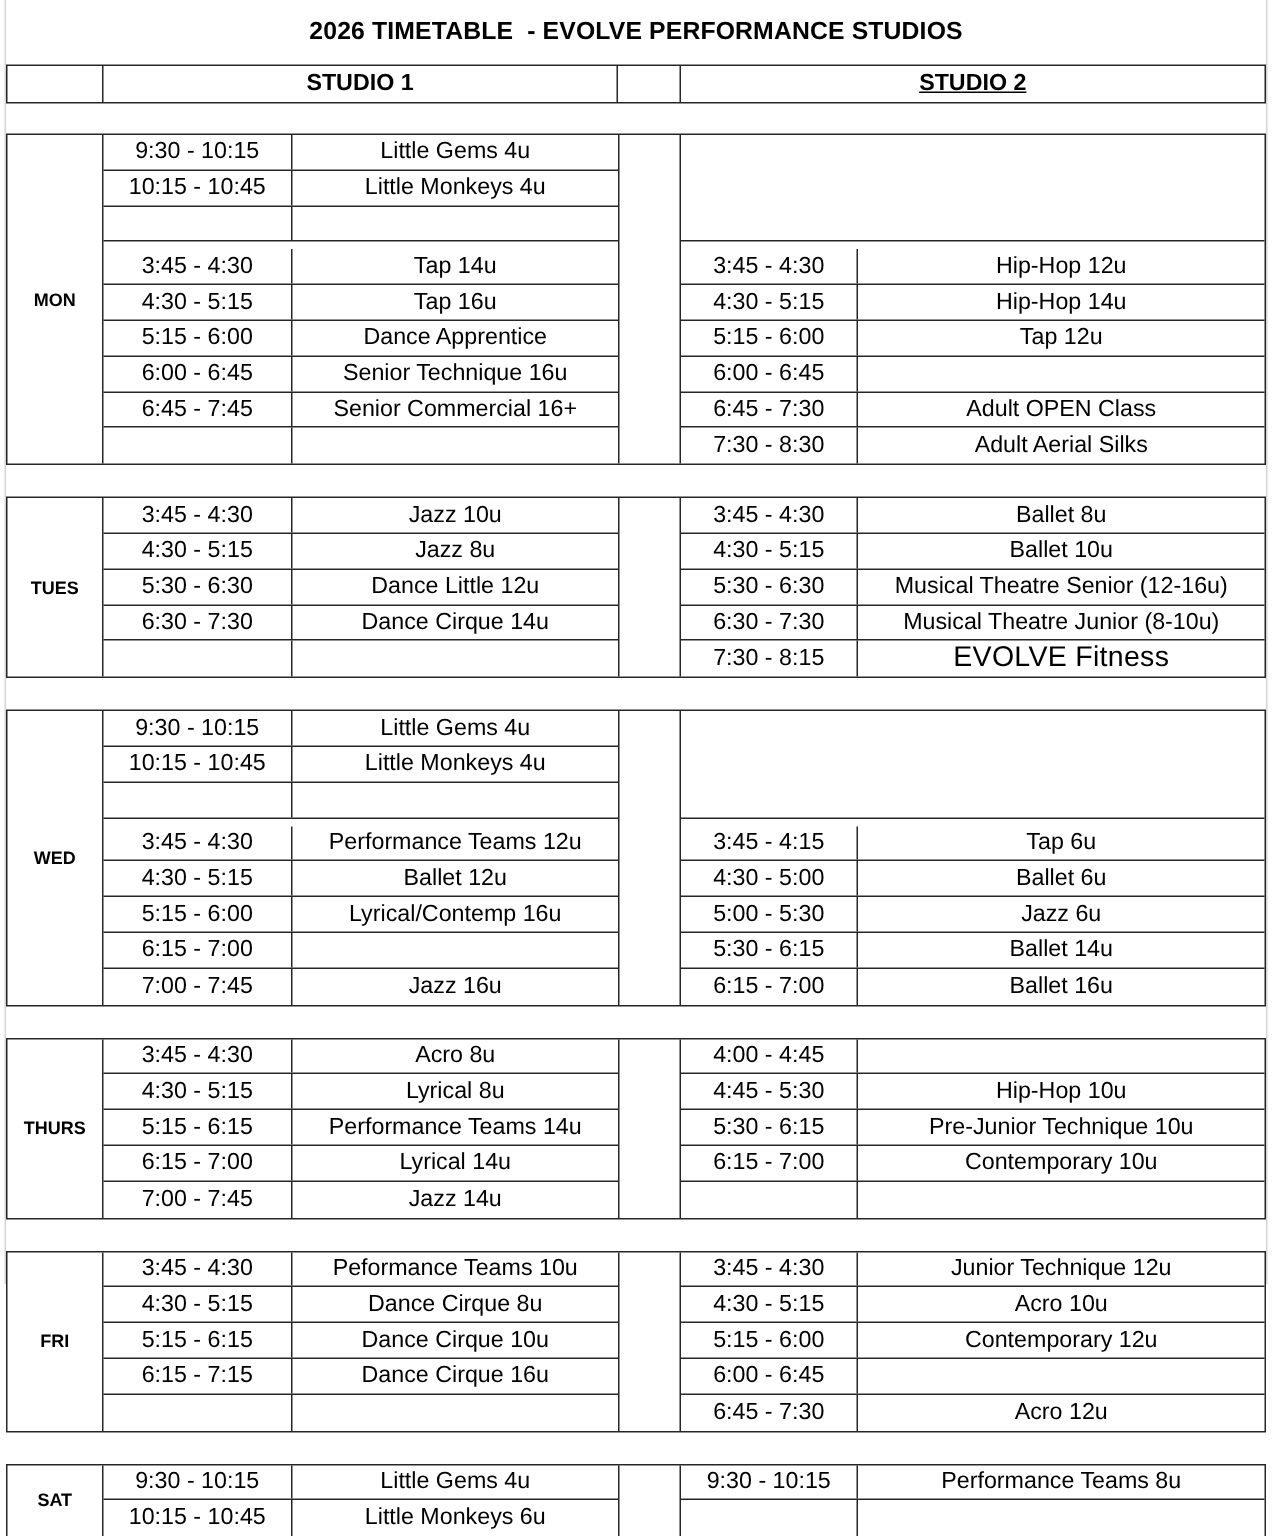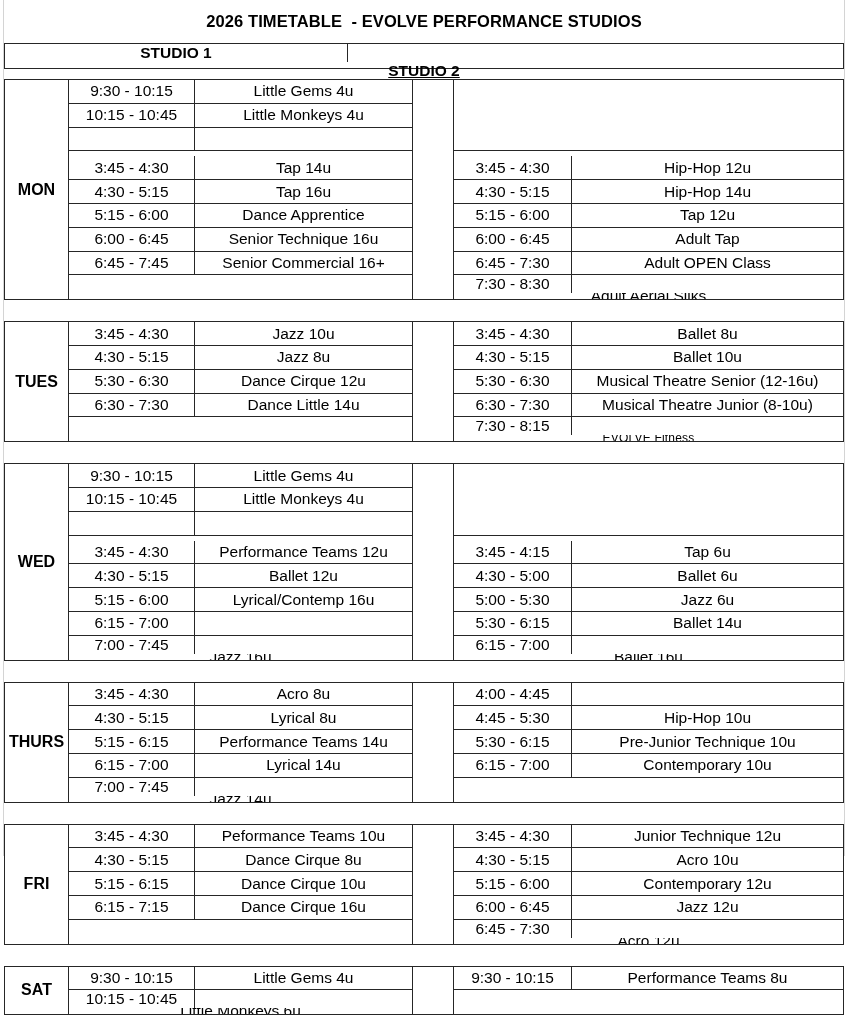--- a/index.html
+++ b/index.html
@@ -19,60 +19,59 @@
     border-right:1px solid var(--pageedge);
     border-bottom:1px solid var(--pageedge);
   }
   .title{
     height:43px;display:flex;align-items:center;justify-content:center;
     font-weight:700;font-size:16.5px;letter-spacing:0.1px;
   }
   .header{
     display:flex;height:26px;box-sizing:border-box;
     border:var(--bw) solid var(--line);
-    margin-bottom:10px;
-    flex-direction:column;
+    margin-bottom:20px;
   }
   .hdr-cell{display:flex;align-items:center;justify-content:center;
     font-weight:700;font-size:15.5px;box-sizing:border-box;}
   .hdr-day{width:64px;border-right:var(--bw) solid var(--line);}
   .hdr-s1{width:343px;border-right:var(--bw) solid var(--line);}
   .hdr-gap{width:42px;border-right:var(--bw) solid var(--line);}
   .hdr-s2{flex:1;text-decoration:underline;}
   #days{display:flex;flex-direction:column;gap:21px;}
   .block{
     display:flex;border:var(--bw) solid var(--line);box-sizing:border-box;
     align-items:stretch;background:#fff;
   }
   .daycol{
     width:64px;box-sizing:border-box;border-right:var(--bw) solid var(--line);
     display:flex;align-items:center;justify-content:center;
-    font-weight:700;font-size:16px;
+    font-weight:700;font-size:12px;
   }
   .studio{display:flex;flex-direction:column;}
   .studio1{width:343px;}
   .studio2{flex:1;}
   .gapcol{
     width:42px;box-sizing:border-box;
     border-left:var(--bw) solid var(--line);
     border-right:var(--bw) solid var(--line);
   }
   .section{display:flex;flex-direction:column;}
   .row{
     display:flex;height:var(--rh);box-sizing:border-box;
     border-bottom:var(--bw) solid var(--line);
   }
-  .section:last-child .row:last-child{border-bottom:none;flex-direction:column;}
+  .section:last-child .row:last-child{border-bottom:none;}
   .cell{display:flex;align-items:center;justify-content:center;
     font-size:15.5px;box-sizing:border-box;white-space:nowrap;overflow:hidden;}
   .studio1 .time{width:126px;border-right:var(--bw) solid var(--line);}
   .studio1 .cls{flex:1;}
   .studio2 .time{width:118px;border-right:var(--bw) solid var(--line);}
   .studio2 .cls{flex:1;}
-  .cell.alt{font-size:12px;letter-spacing:0.2px;}
+  .cell.alt{font-size:19px;letter-spacing:0.2px;}
   .spacer{height:5px;}
   .emptybox{box-sizing:border-box;border-bottom:var(--bw) solid var(--line);}
 </style>
 </head>
 <body>
 
 <div class="page">
   <div class="sheet">
     <div class="title">2026 TIMETABLE&nbsp; - EVOLVE PERFORMANCE STUDIOS</div>
 
@@ -141,21 +140,20 @@
               <div class="row">
                 <div class="cell time">4:30 - 5:15</div>
                 <div class="cell cls">Hip-Hop 14u</div>
               </div>
               <div class="row">
                 <div class="cell time">5:15 - 6:00</div>
                 <div class="cell cls">Tap 12u</div>
               </div>
               <div class="row">
                 <div class="cell time">6:00 - 6:45</div>
-                <div class="cell cls">Adult Tap</div>
               </div>
               <div class="row">
                 <div class="cell time">6:45 -  7:30</div>
                 <div class="cell cls">Adult OPEN Class</div>
               </div>
               <div class="row">
                 <div class="cell time">7:30 - 8:30</div>
                 <div class="cell cls">Adult Aerial Silks</div>
               </div>
             </div>
@@ -168,25 +166,25 @@
               <div class="row">
                 <div class="cell time">3:45 - 4:30</div>
                 <div class="cell cls">Jazz 10u</div>
               </div>
               <div class="row">
                 <div class="cell time">4:30 - 5:15</div>
                 <div class="cell cls">Jazz 8u</div>
               </div>
               <div class="row">
                 <div class="cell time">5:30 - 6:30</div>
-                <div class="cell cls">Dance Cirque 12u</div>
+                <div class="cell cls">Dance Little 12u</div>
               </div>
               <div class="row">
                 <div class="cell time">6:30 - 7:30</div>
-                <div class="cell cls">Dance Little 14u</div>
+                <div class="cell cls">Dance Cirque 14u</div>
               </div>
               <div class="row">
                 <div class="cell time"></div>
                 <div class="cell cls"></div>
               </div>
             </div>
           </div>
           <div class="gapcol"></div>
           <div class="studio studio2">
             <div class="section">
@@ -368,21 +366,20 @@
               <div class="row">
                 <div class="cell time">4:30 - 5:15</div>
                 <div class="cell cls">Acro 10u</div>
               </div>
               <div class="row">
                 <div class="cell time">5:15 - 6:00</div>
                 <div class="cell cls">Contemporary 12u</div>
               </div>
               <div class="row">
                 <div class="cell time">6:00 - 6:45</div>
-                <div class="cell cls">Jazz 12u</div>
               </div>
               <div class="row">
                 <div class="cell time">6:45 - 7:30</div>
                 <div class="cell cls">Acro 12u</div>
               </div>
             </div>
           </div>
         </div>
         <div class="block">
           <div class="daycol">SAT</div>

